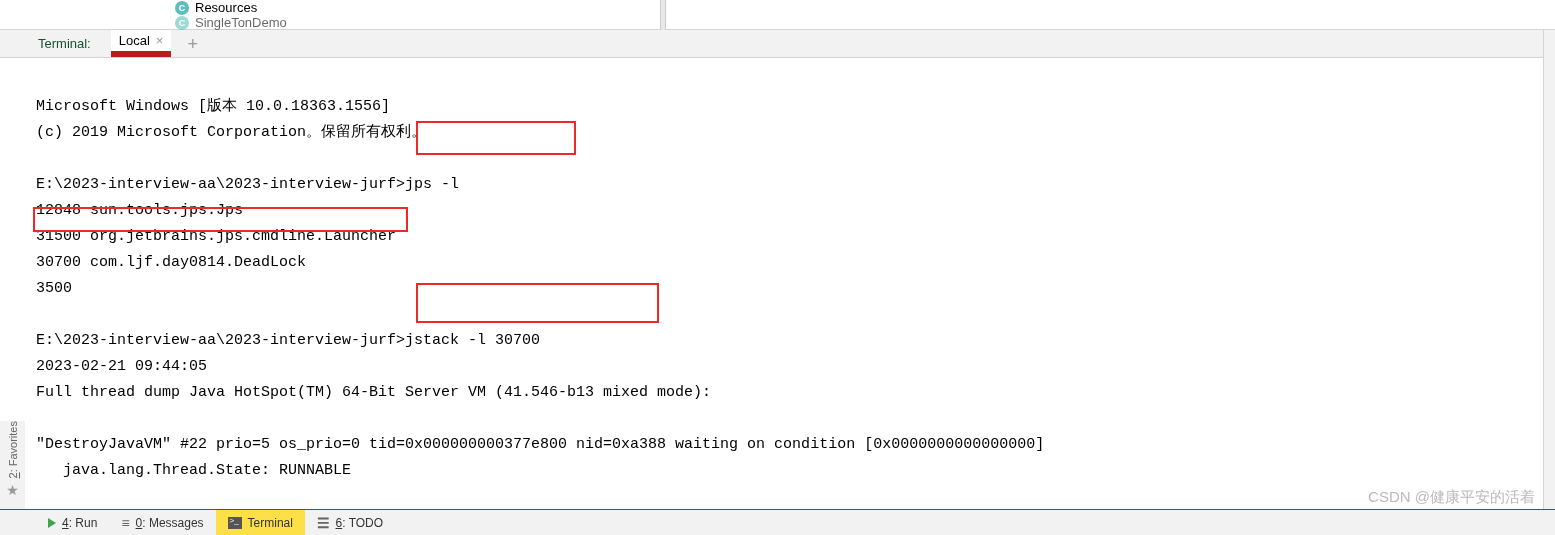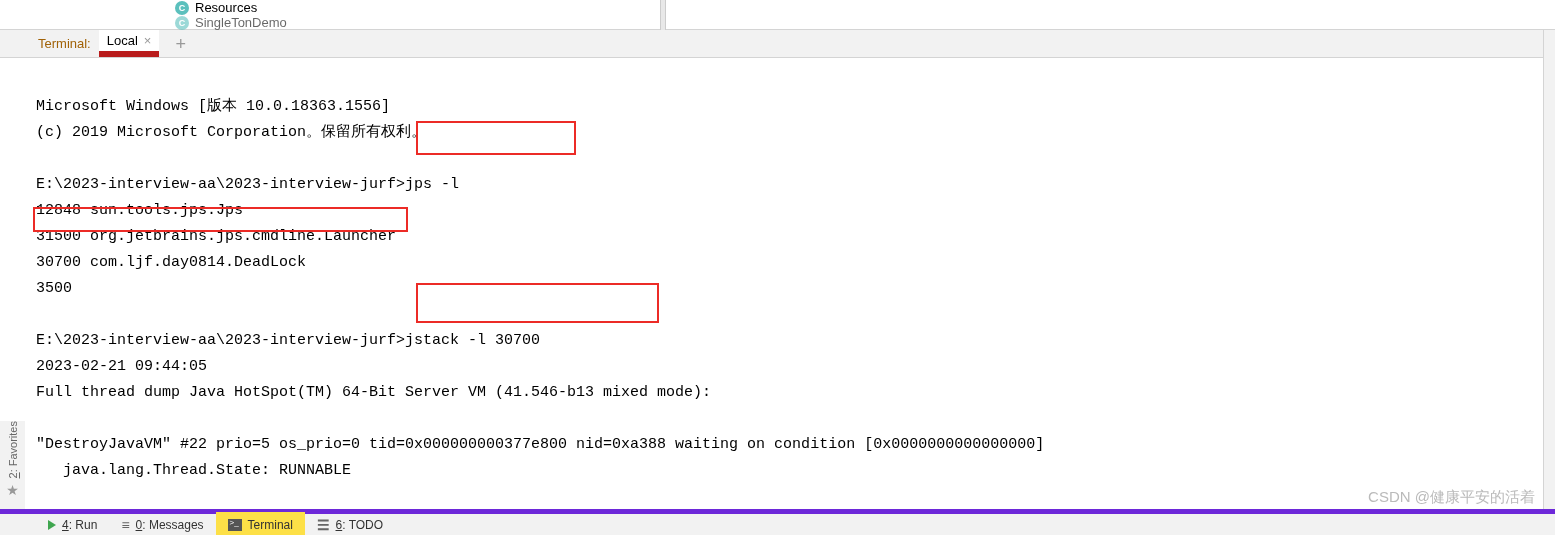--- a/index.html
+++ b/index.html
@@ -46,22 +46,22 @@
     .terminal-header {
       display: flex;
       align-items: center;
       height: 28px;
       border-bottom: 1px solid #d4d4d4;
       padding-left: 38px;
       background: #f2f2f2;
     }
     .terminal-label {
       font-size: 13px;
-      color: #a16207;
-      margin-right: 8px;
+      color: #14532d;
+      margin-right: 20px;
     }
     .tab {
       display: flex;
       align-items: center;
       padding: 0 8px;
       height: 27px;
       background: #fff;
       border-bottom: 6px solid #b91c1c;
       font-size: 13px;
       color: #000;
@@ -120,21 +120,21 @@
       font-size: 14px;
       color: #999;
     }
     .bottom-bar {
       position: absolute;
       bottom: 0;
       left: 0;
       right: 0;
       height: 26px;
       background: #f2f2f2;
-      border-top: 5px solid #6d28d9;
+      border-top: 1px solid #6d28d9;
       display: flex;
       align-items: center;
       padding-left: 36px;
       font-size: 12px;
     }
     .bottom-item {
       display: flex;
       align-items: center;
       padding: 0 12px;
       height: 26px;

